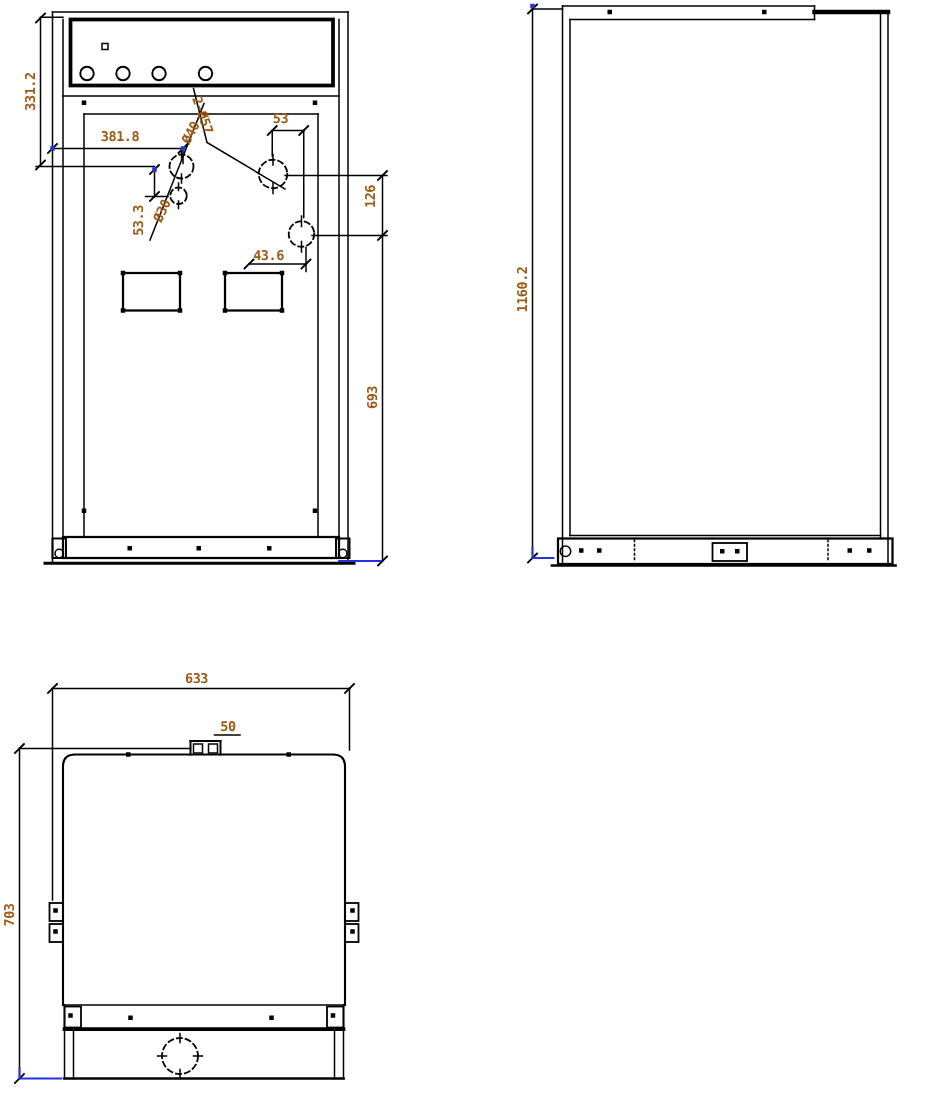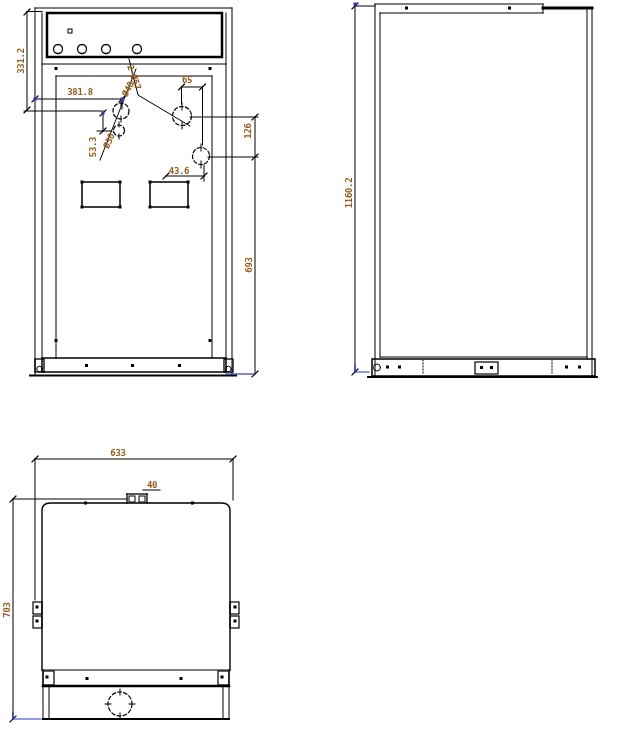--- a/index.html
+++ b/index.html
@@ -230,22 +230,22 @@
       <path d="M13,712 L13,719 L41,719" fill="none" stroke-width="1.2"></path>
     </g>
   </svg>
 
   <div class="lbl r270" style="left:21px;top:61px">331.2</div>
   <div class="lbl" style="left:80px;top:92px">381.8</div>
   <div class="lbl rn62" style="left:128px;top:89px">Ø40</div>
   <div class="lbl rn65" style="left:109px;top:141px">Ø30</div>
   <div class="lbl r71" style="left:134px;top:77px">2-Ø57</div>
   <div class="lbl r270" style="left:93px;top:147px">53.3</div>
-  <div class="lbl" style="left:187px;top:80px">65</div>
+  <div class="lbl" style="left:187px;top:80px">53</div>
   <div class="lbl r270" style="left:248px;top:131px">126</div>
   <div class="lbl" style="left:179px;top:171px">43.6</div>
   <div class="lbl r270" style="left:249px;top:265px">693</div>
   <div class="lbl r270" style="left:349px;top:193px">1160.2</div>
-  <div class="lbl" style="left:118px;top:453px">633</div>
-  <div class="lbl" style="left:152px;top:485px">40</div>
+  <div class="lbl" style="left:131px;top:453px">633</div>
+  <div class="lbl" style="left:152px;top:485px">50</div>
   <div class="lbl r270" style="left:7px;top:610px">703</div>
 
 </div>
 
 </body></html>

